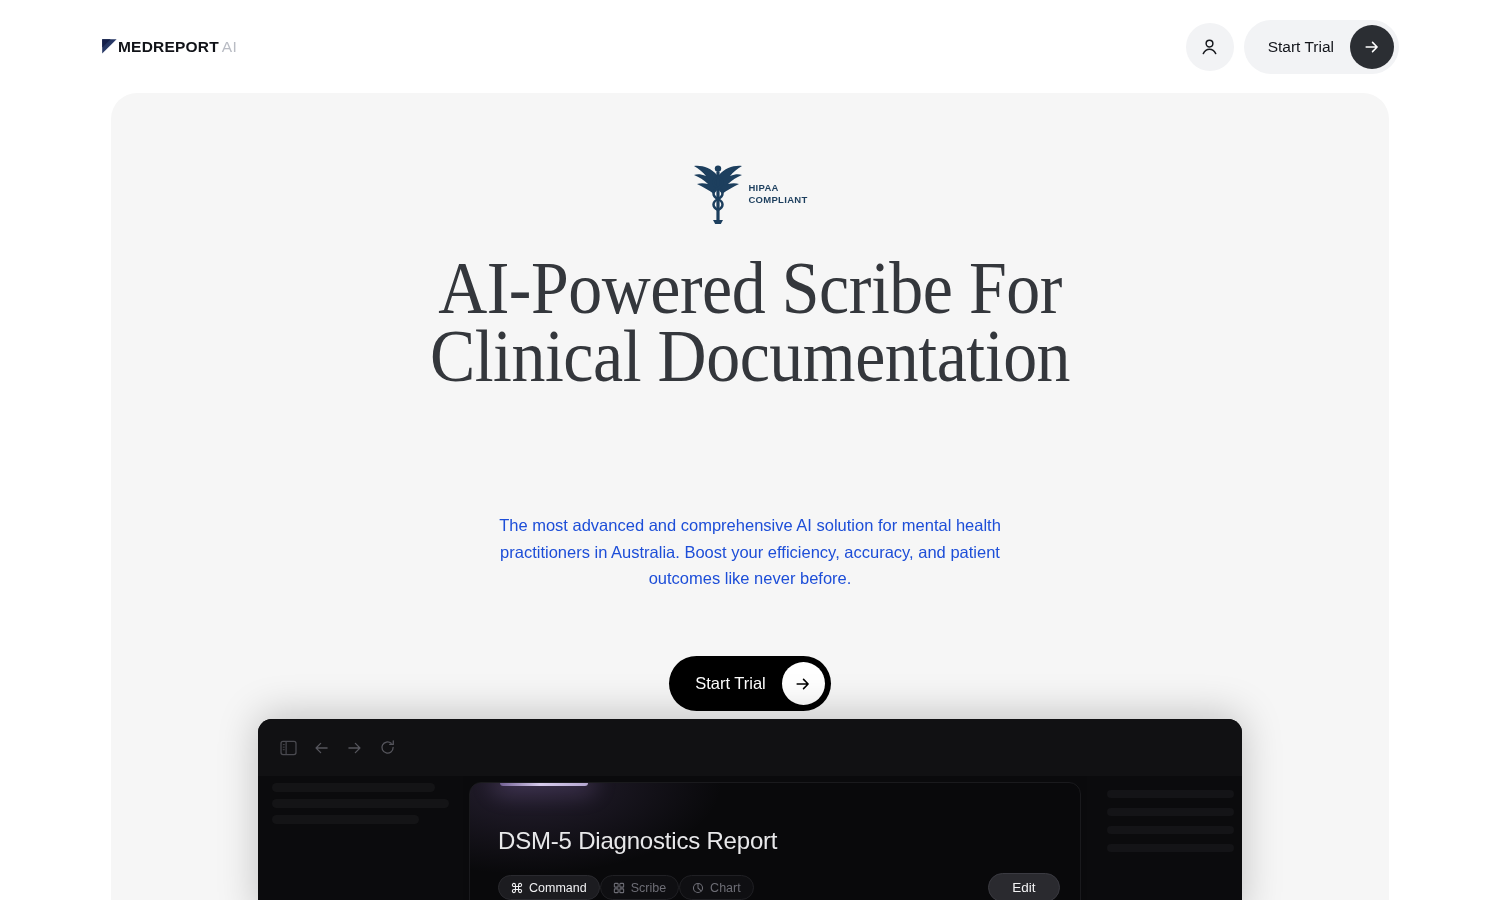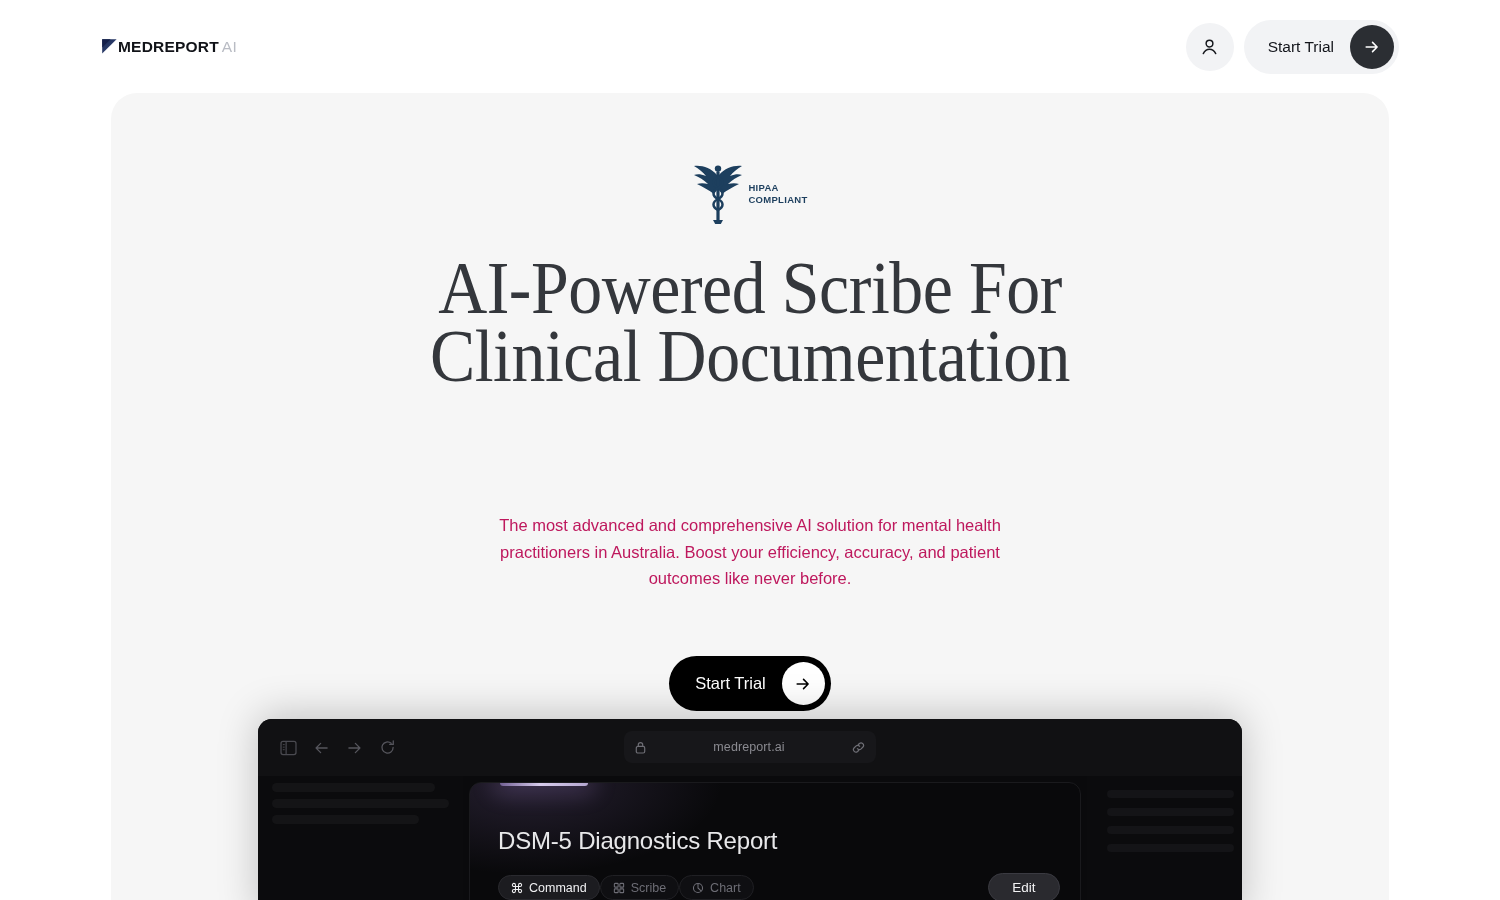--- a/index.html
+++ b/index.html
@@ -149,21 +149,21 @@
 
   .hero-sub {
     position: absolute;
     left: 50%;
     transform: translateX(-50%);
     top: 419px;
     width: 572px;
     text-align: center;
     font-size: 16.5px;
     line-height: 26.5px;
-    color: #be185d;
+    color: #1d4ed8;
   }
 
   .hero-trust {
     position: absolute;
     left: 0; right: 0;
     top: 516px;
     text-align: center;
     font-size: 13.5px;
     color: #8d9097;
   }
@@ -514,31 +514,20 @@
         </svg>
         <svg class="chrome-ico" width="17" height="16" viewBox="0 0 20 18" fill="none" stroke="#55555c" stroke-width="1.5" stroke-linecap="round" stroke-linejoin="round">
           <path d="M3.4 9h13M11 3.6 16.4 9 11 14.4"></path>
         </svg>
         <svg class="chrome-ico" width="17" height="17" viewBox="0 0 20 20" fill="none" stroke="#55555c" stroke-width="1.5" stroke-linecap="round" stroke-linejoin="round">
           <path d="M16.6 10a6.6 6.6 0 1 1-2.3-5"></path>
           <path d="M16.8 2.2v4.2h-4.2"></path>
         </svg>
       </div>
 
-      <div class="urlbar">
-        <svg width="11" height="13" viewBox="0 0 12 14" fill="none" stroke="#6e6e75" stroke-width="1.3">
-          <rect x="1.4" y="5.8" width="9.2" height="7.2" rx="1.7"></rect>
-          <path d="M3.6 5.8V4.1a2.4 2.4 0 0 1 4.8 0v1.7"></path>
-        </svg>
-        <span class="url-text">medreport.ai</span>
-        <svg width="13" height="13" viewBox="0 0 14 14" fill="none" stroke="#6e6e75" stroke-width="1.3" stroke-linecap="round">
-          <path d="M5.8 8.2a2.7 2.7 0 0 0 4 .3l2-2a2.7 2.7 0 0 0-3.8-3.8l-1.1 1.1"></path>
-          <path d="M8.2 5.8a2.7 2.7 0 0 0-4-.3l-2 2a2.7 2.7 0 0 0 3.8 3.8l1.1-1.1"></path>
-        </svg>
-      </div>
     </div>
 
     <div class="browser-body">
 
       <aside class="app-rail">
         <div class="rail-row w1"></div>
         <div class="rail-row w2"></div>
         <div class="rail-row w3"></div>
       </aside>
 

